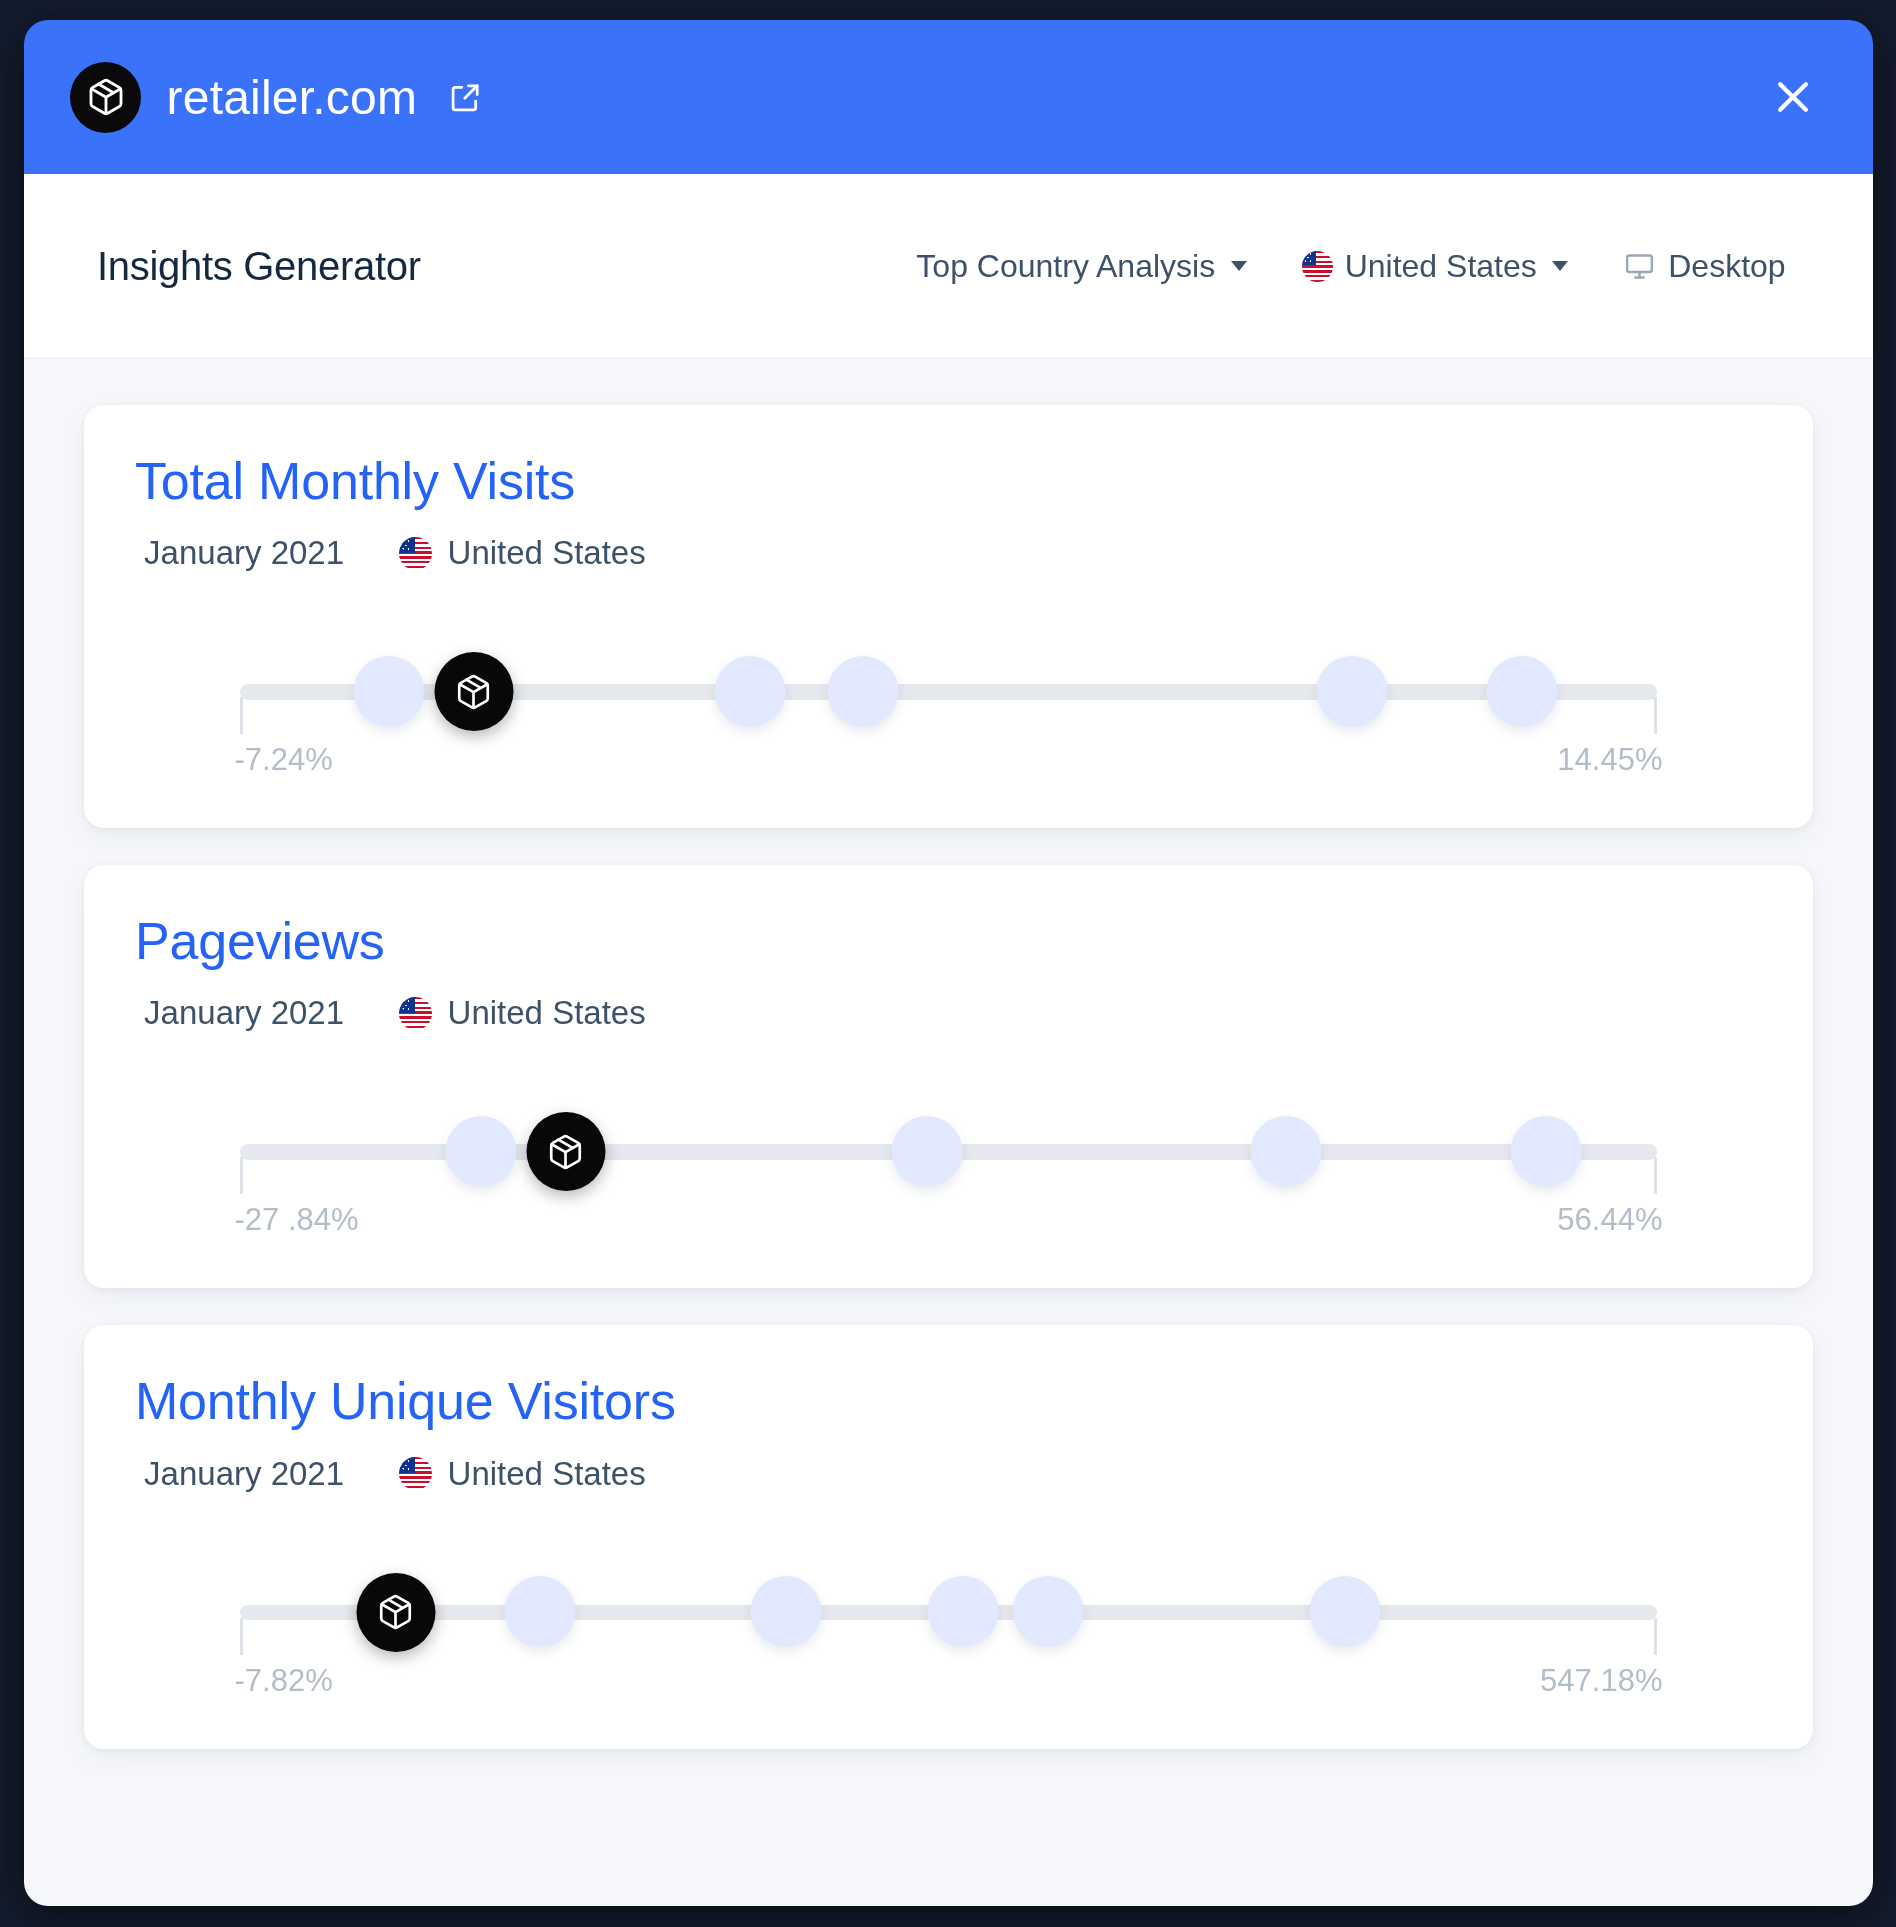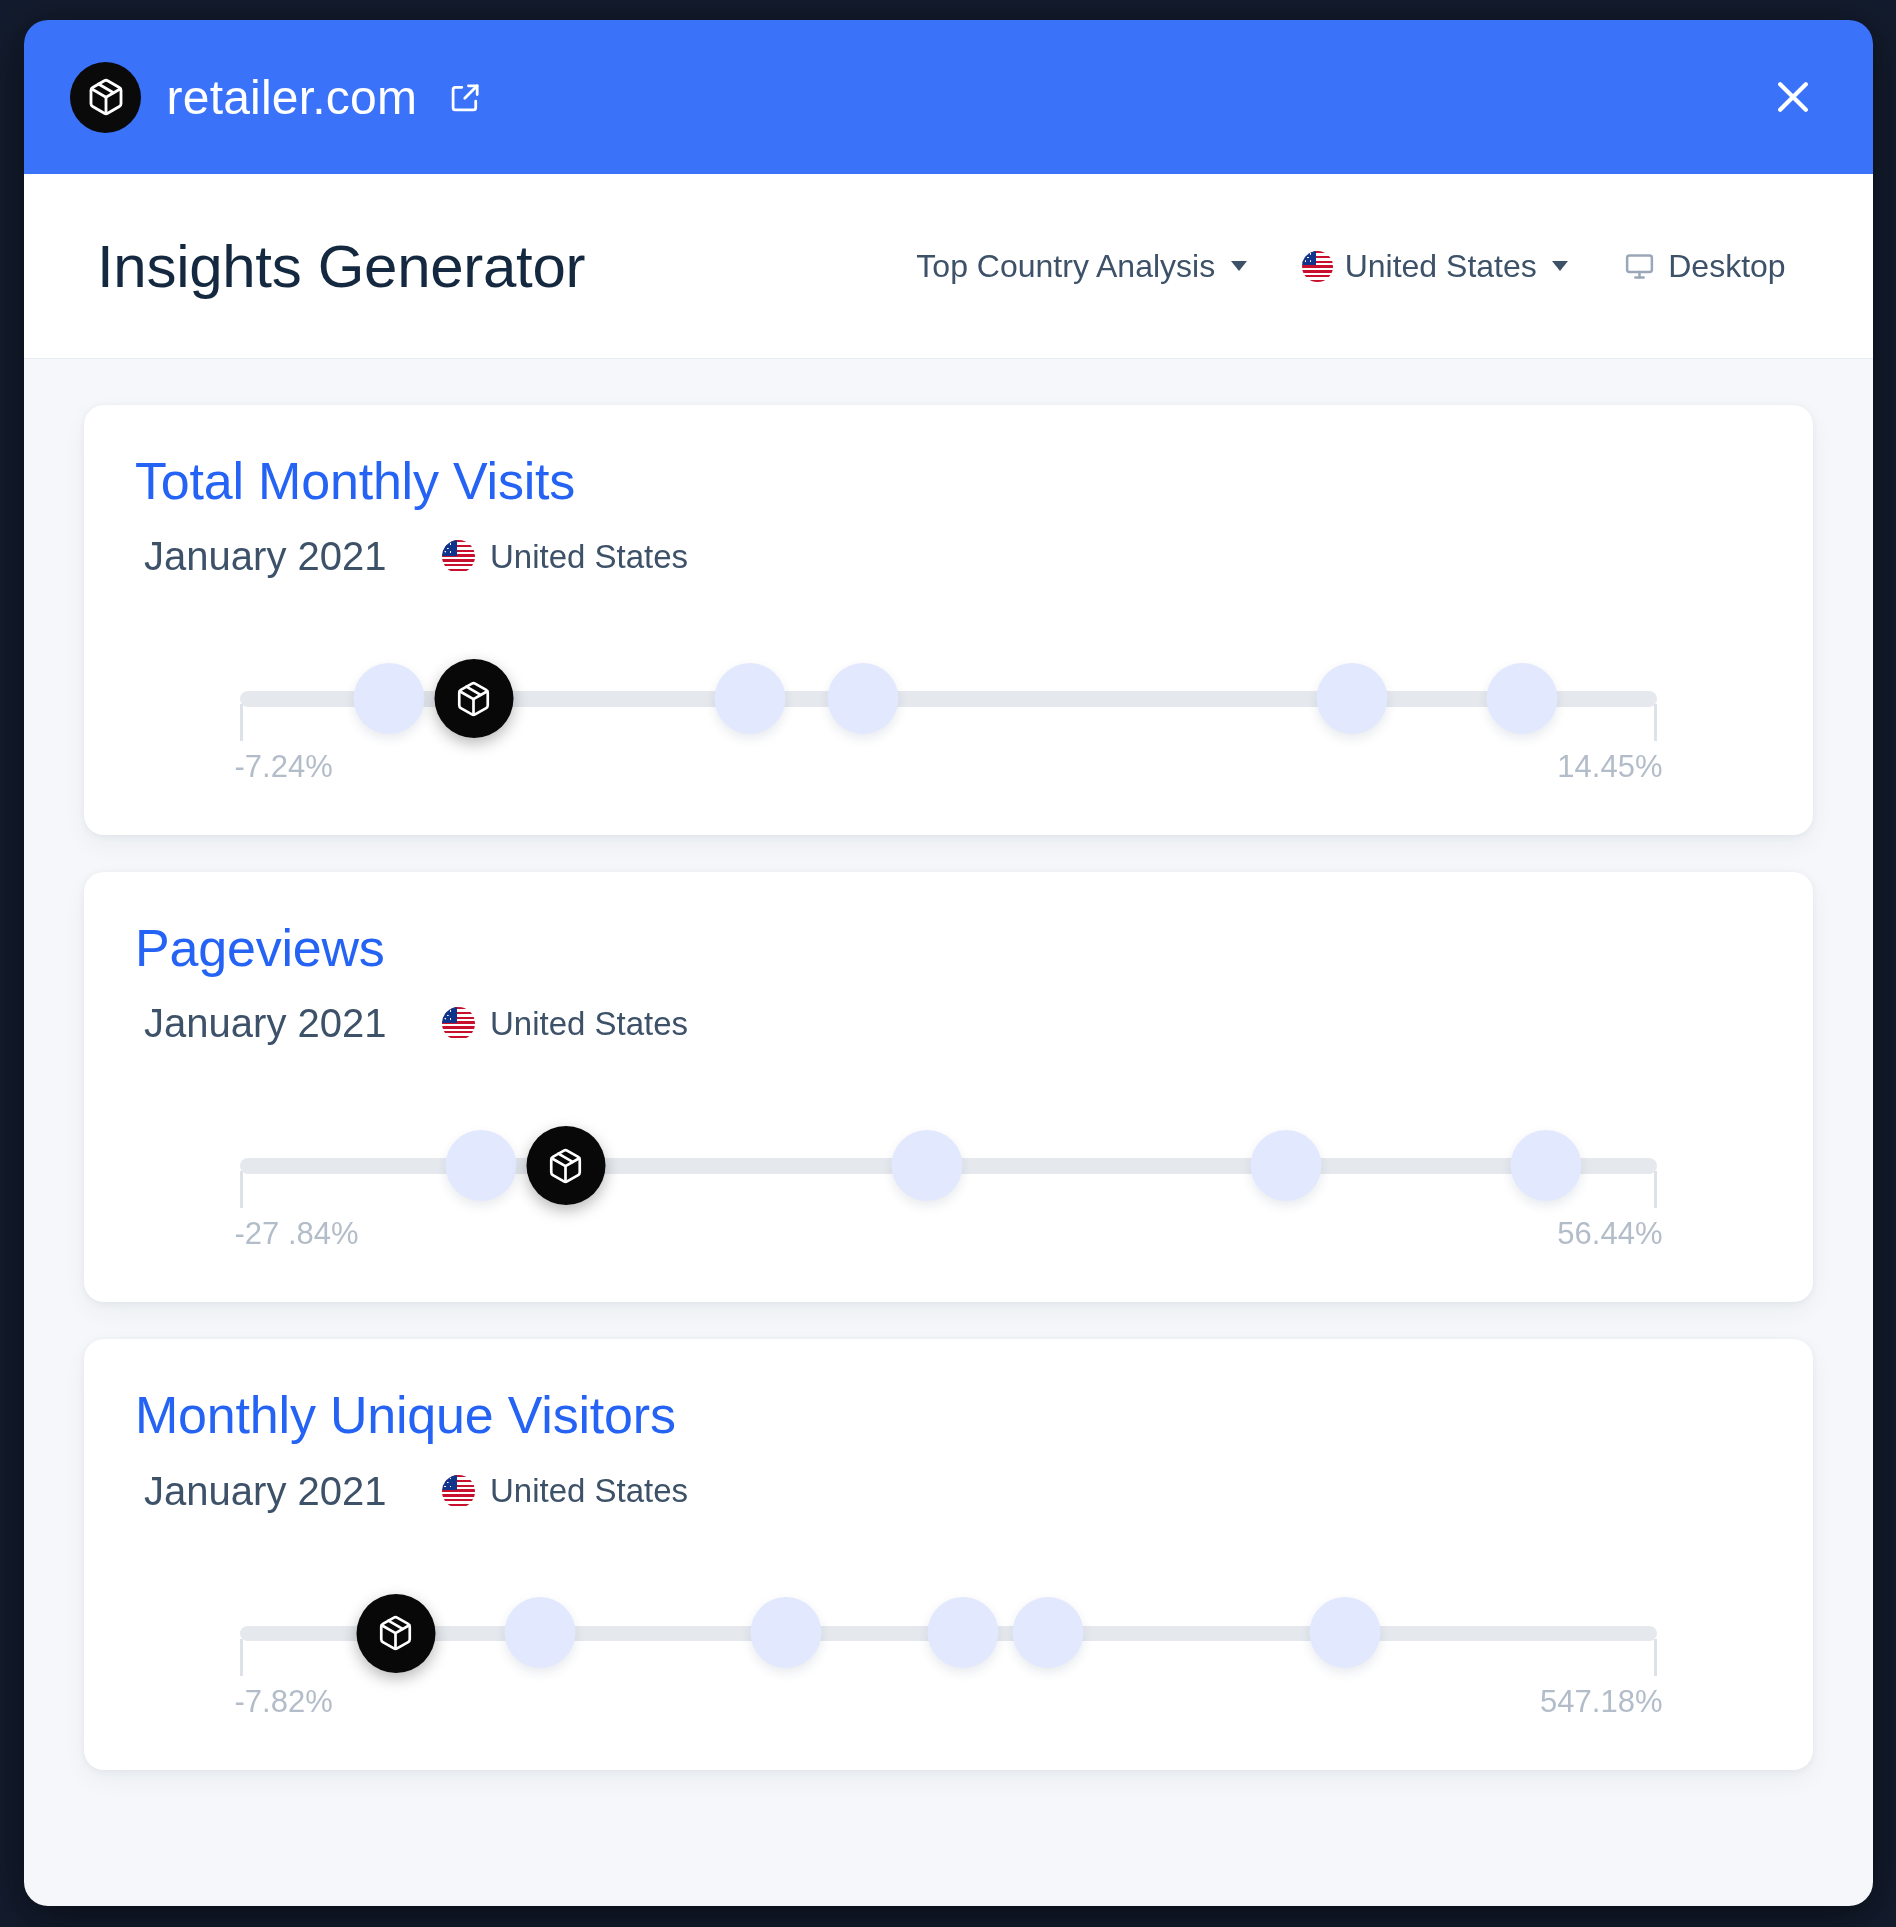--- a/index.html
+++ b/index.html
@@ -64,21 +64,21 @@
   
   .subheader {
     flex: 0 0 185px;
     background: #ffffff;
     border-bottom: 1.8px solid #e9edf2;
     display: flex;
     align-items: center;
     padding: 0 60px 0 73px;
   }
   .page-title {
-    font-size: 60px;
+    font-size: 40px;
     font-weight: 500;
     color: #14283f;
     letter-spacing: -0.3px;
     flex: 1 1 auto;
     white-space: nowrap;
   }
   .hdr-controls { display: flex; align-items: center; gap: 0; flex: 0 0 auto; }
   .hdr-ctl {
     display: flex; align-items: center; gap: 12px;
     font-size: 32px; color: #3d5168;
@@ -151,21 +151,21 @@
     line-height: 1.1;
   }
   .card-meta {
     margin-top: 24px;
     display: flex;
     align-items: center;
     gap: 0;
     padding-left: 9.1px;
   }
   .meta-date {
-    font-size: 40px;
+    font-size: 33px;
     color: #3d5168;
     white-space: nowrap;
   }
   .meta-country {
     display: flex; align-items: center; gap: 15.5px;
     margin-left: 55px;
     font-size: 33px;
     color: #3d5168;
     white-space: nowrap;
   }

